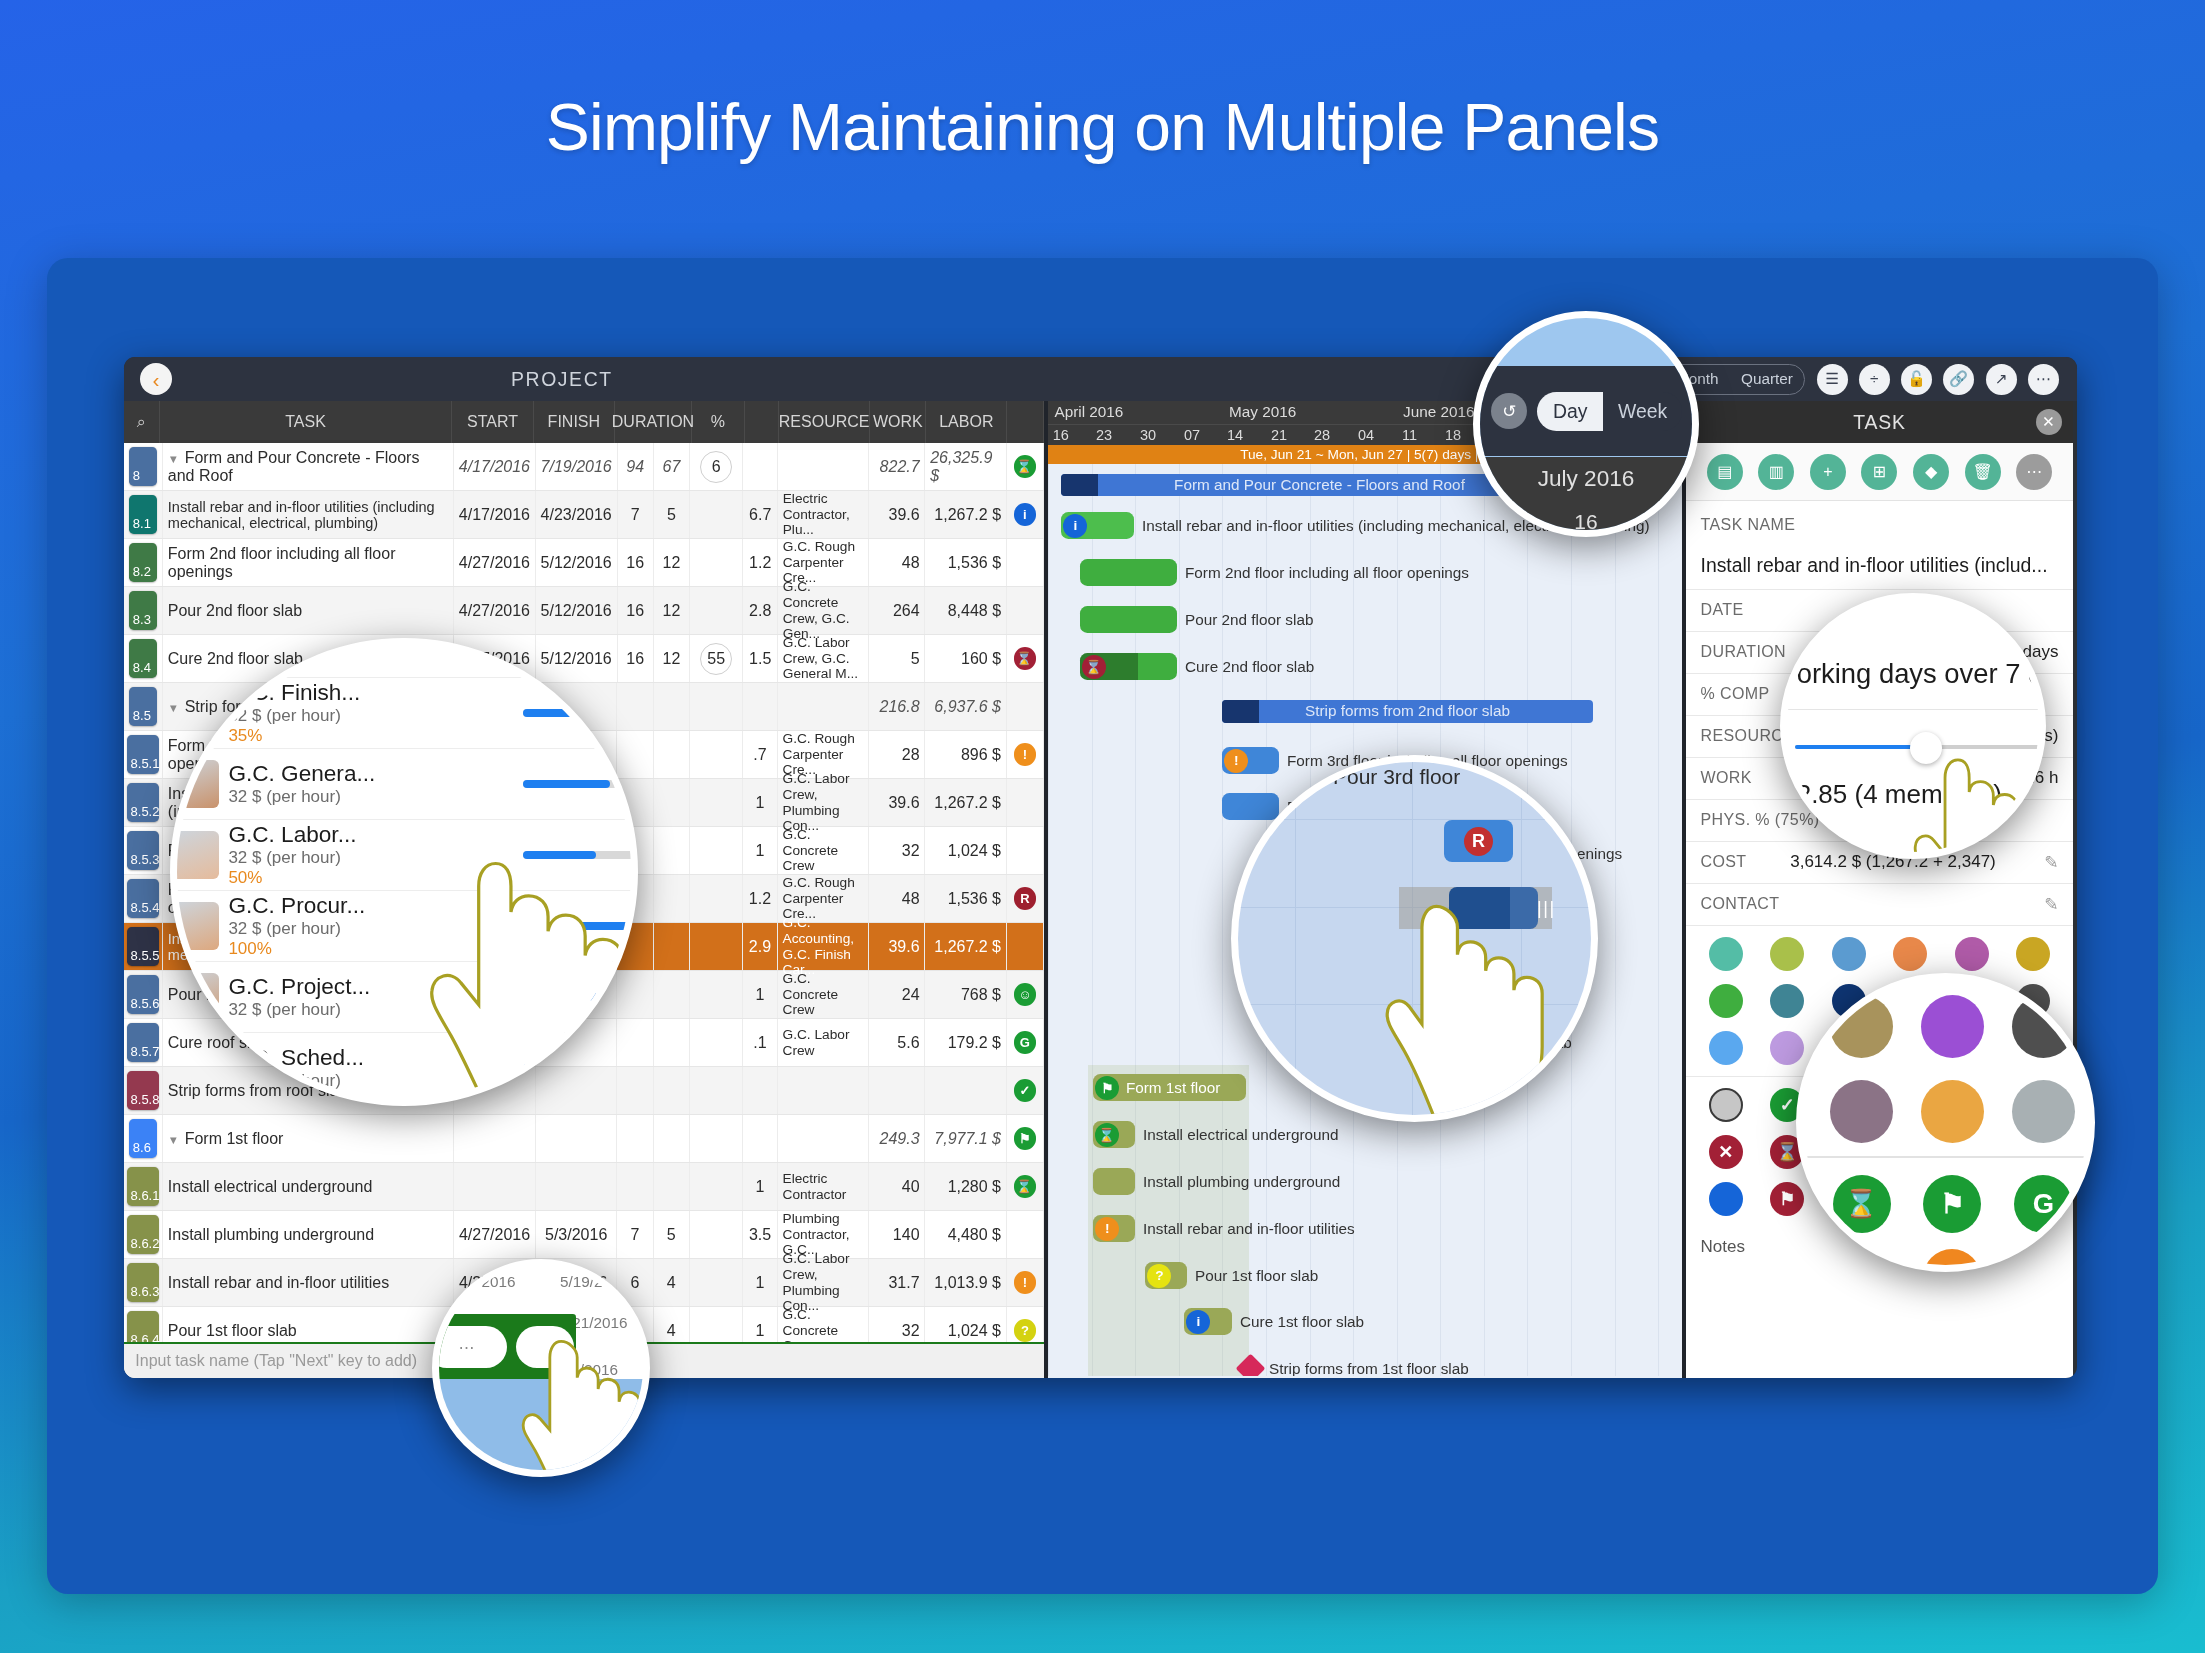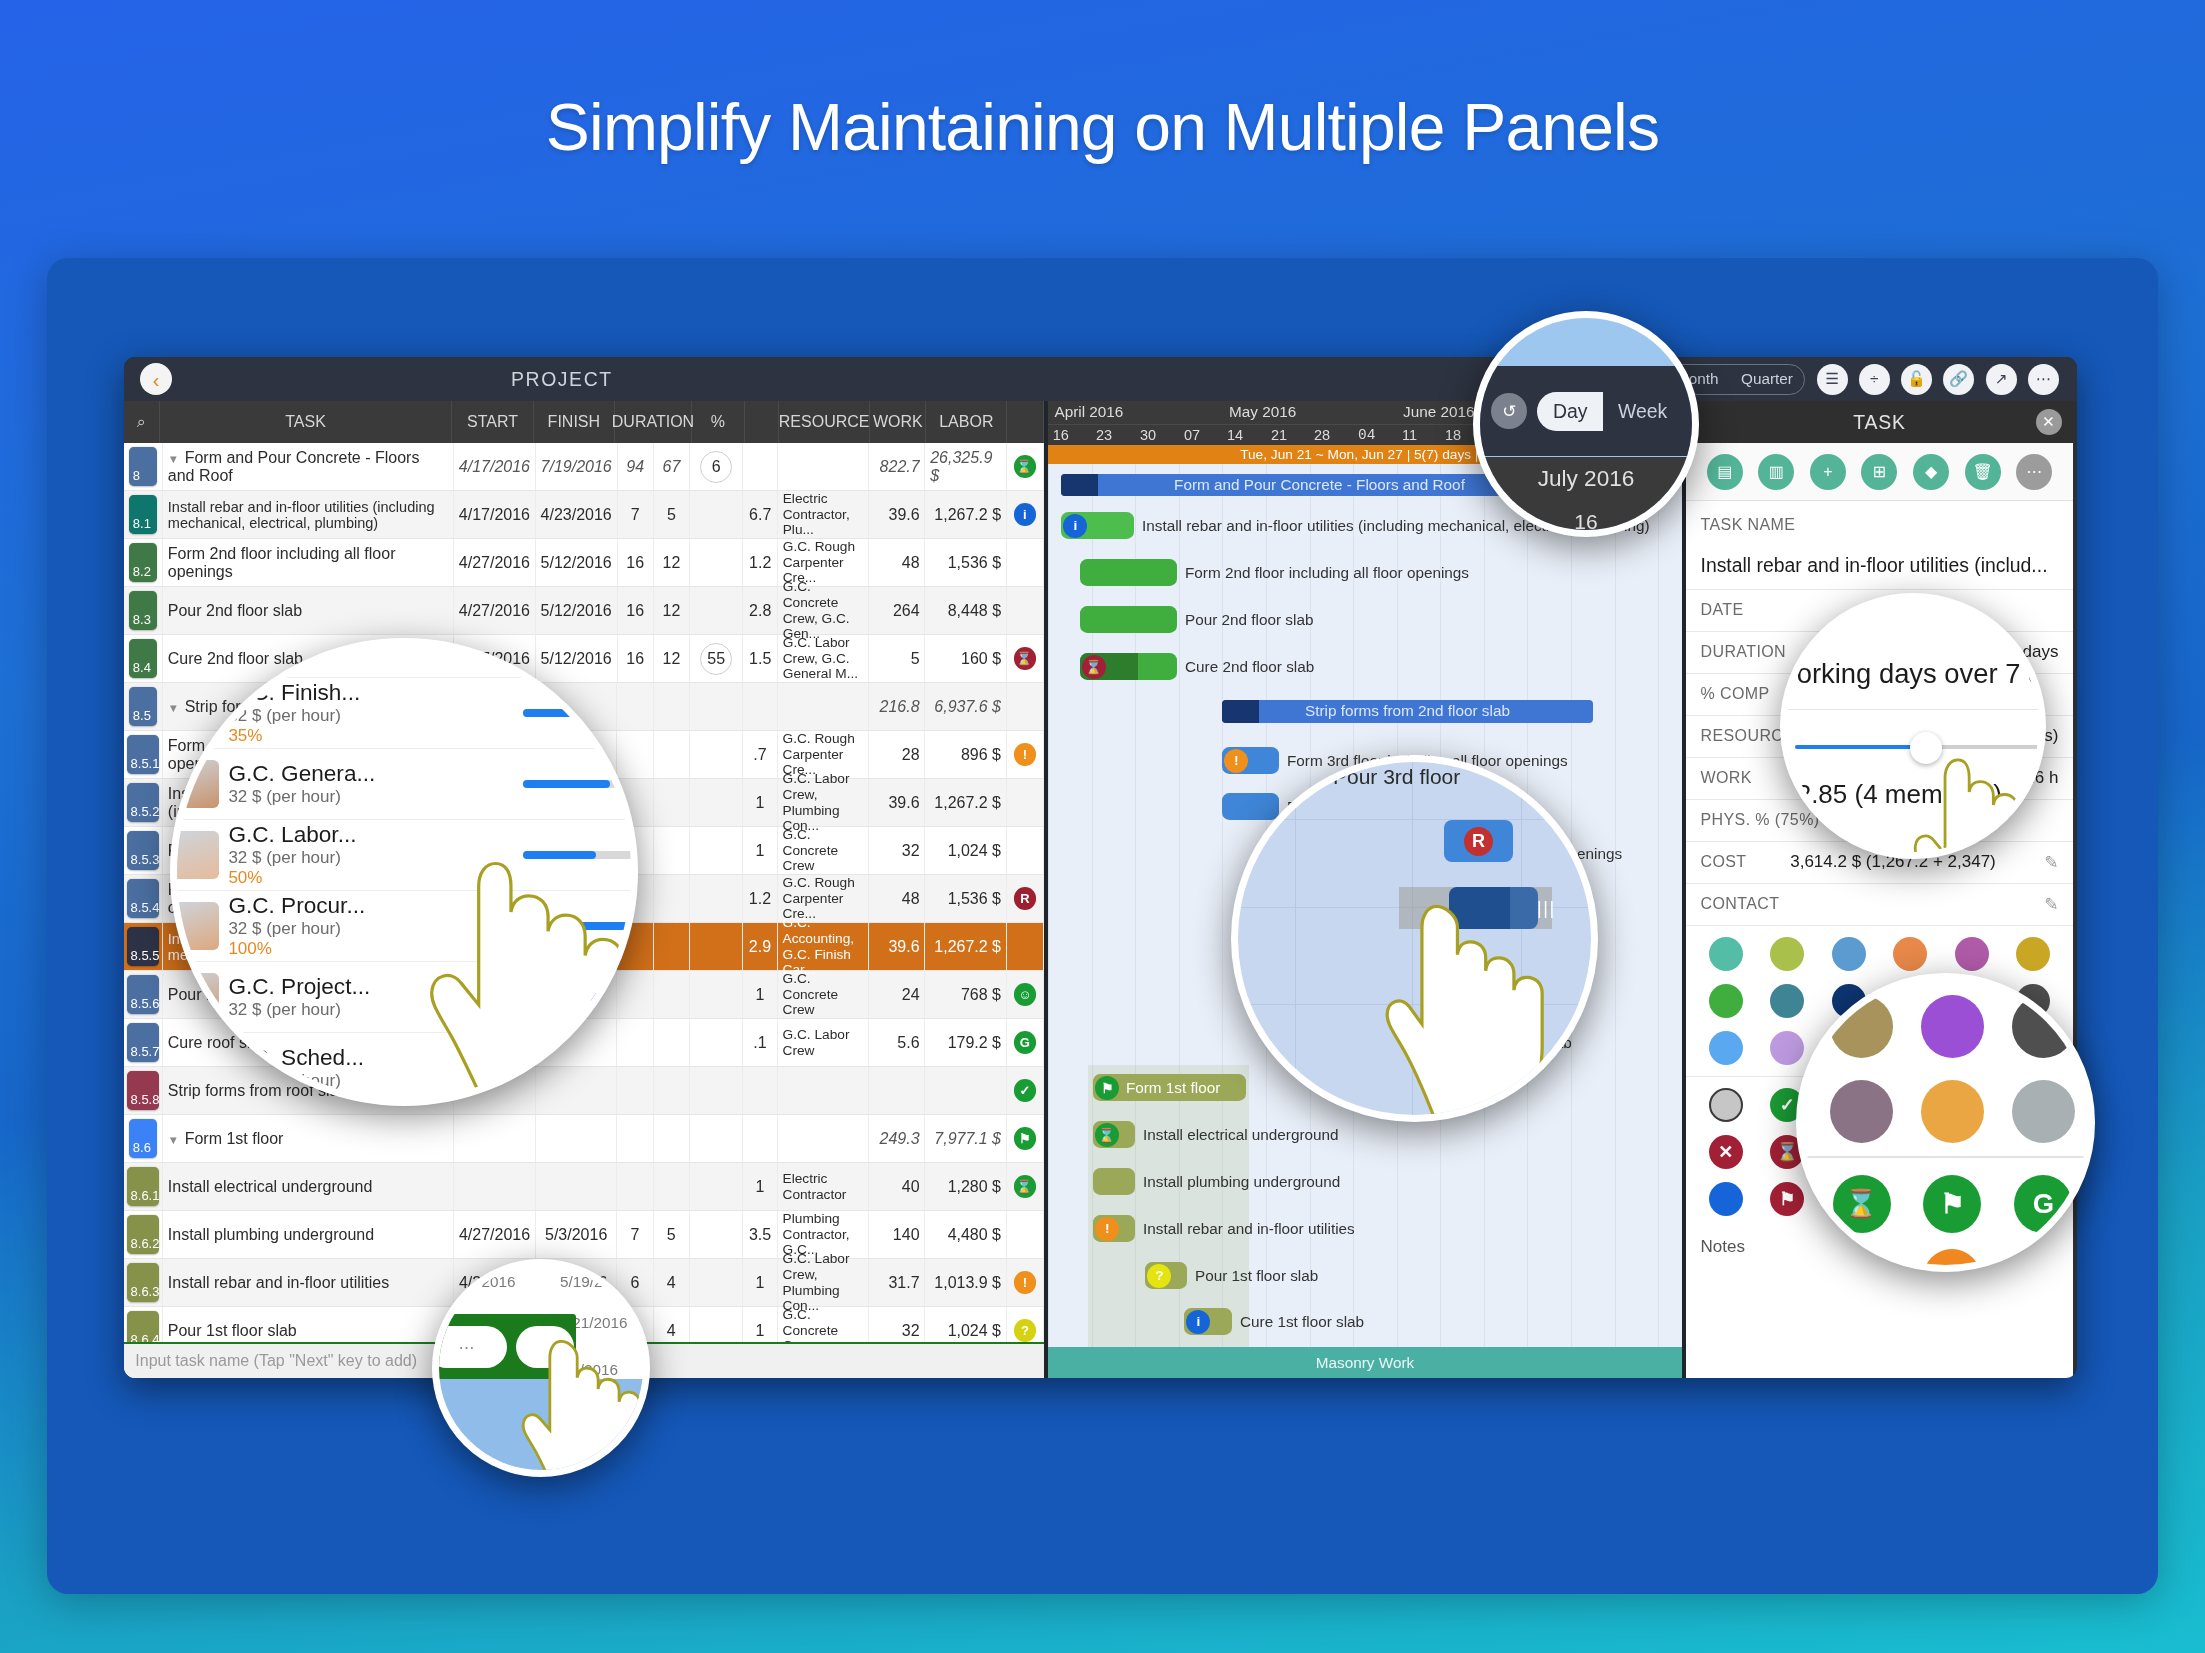--- a/index.html
+++ b/index.html
@@ -573,21 +573,21 @@
           <span style="left: 530px;">July 2016</span>
         </div>
       <div class="gdays" id="gdays">
           <span style="left: 4.8px;">16</span>
           <span style="left: 48px;">23</span>
           <span style="left: 92px;">30</span>
           <span style="left: 136px;">07</span>
           <span style="left: 179px;">14</span>
           <span style="left: 223px;">21</span>
           <span style="left: 266px;">28</span>
-          <span style="left: 310px; font-family: Liberation Mono, monospace;">04</span>
+          <span style="left: 310px;">04</span>
           <span style="left: 354px;">11</span>
           <span style="left: 397px;">18</span>
           <span style="left: 441px;">25</span>
           <span style="left: 484px;">02</span>
           <span style="left: 528px;">09</span>
           <span style="left: 571px;">16</span>
           <span style="left: 615px;">23</span>
         </div>
       <div class="gtip">Tue, Jun 21 ~ Mon, Jun 27  |  5(7) days  |  6</div>
       <div class="gcanvas" id="gcanvas">
@@ -672,21 +672,20 @@
             <div class="gicon" style="background:#e5e310;position:relative">?</div>
             <div class="lbl">Pour 1st floor slab</div>
           </div>
           <div class="gbar" style="left: 136px; top: 844px; width: 48px; background: rgb(154, 168, 87);">
             <div class="gicon" style="background:#1565d8;position:relative">i</div>
             <div class="lbl">Cure 1st floor slab</div>
           </div>
           <div class="milestone" style="left: 192px; top: 894px;"></div>
           <div style="position: absolute; left: 221px; top: 896px; font-size: 15.3px; color: rgb(51, 51, 51); white-space: nowrap;">Strip forms from 1st floor slab</div>
         </div>
-      <div class="gfooter">Masonry Work</div>
     </div>
 
     <div class="pane-detail">
       <div class="dhead">
         <span>TASK</span>
         <div class="dclose">✕</div>
       </div>
       <div class="dtools">
         <div class="dtool">▤</div>
         <div class="dtool">▥</div>

